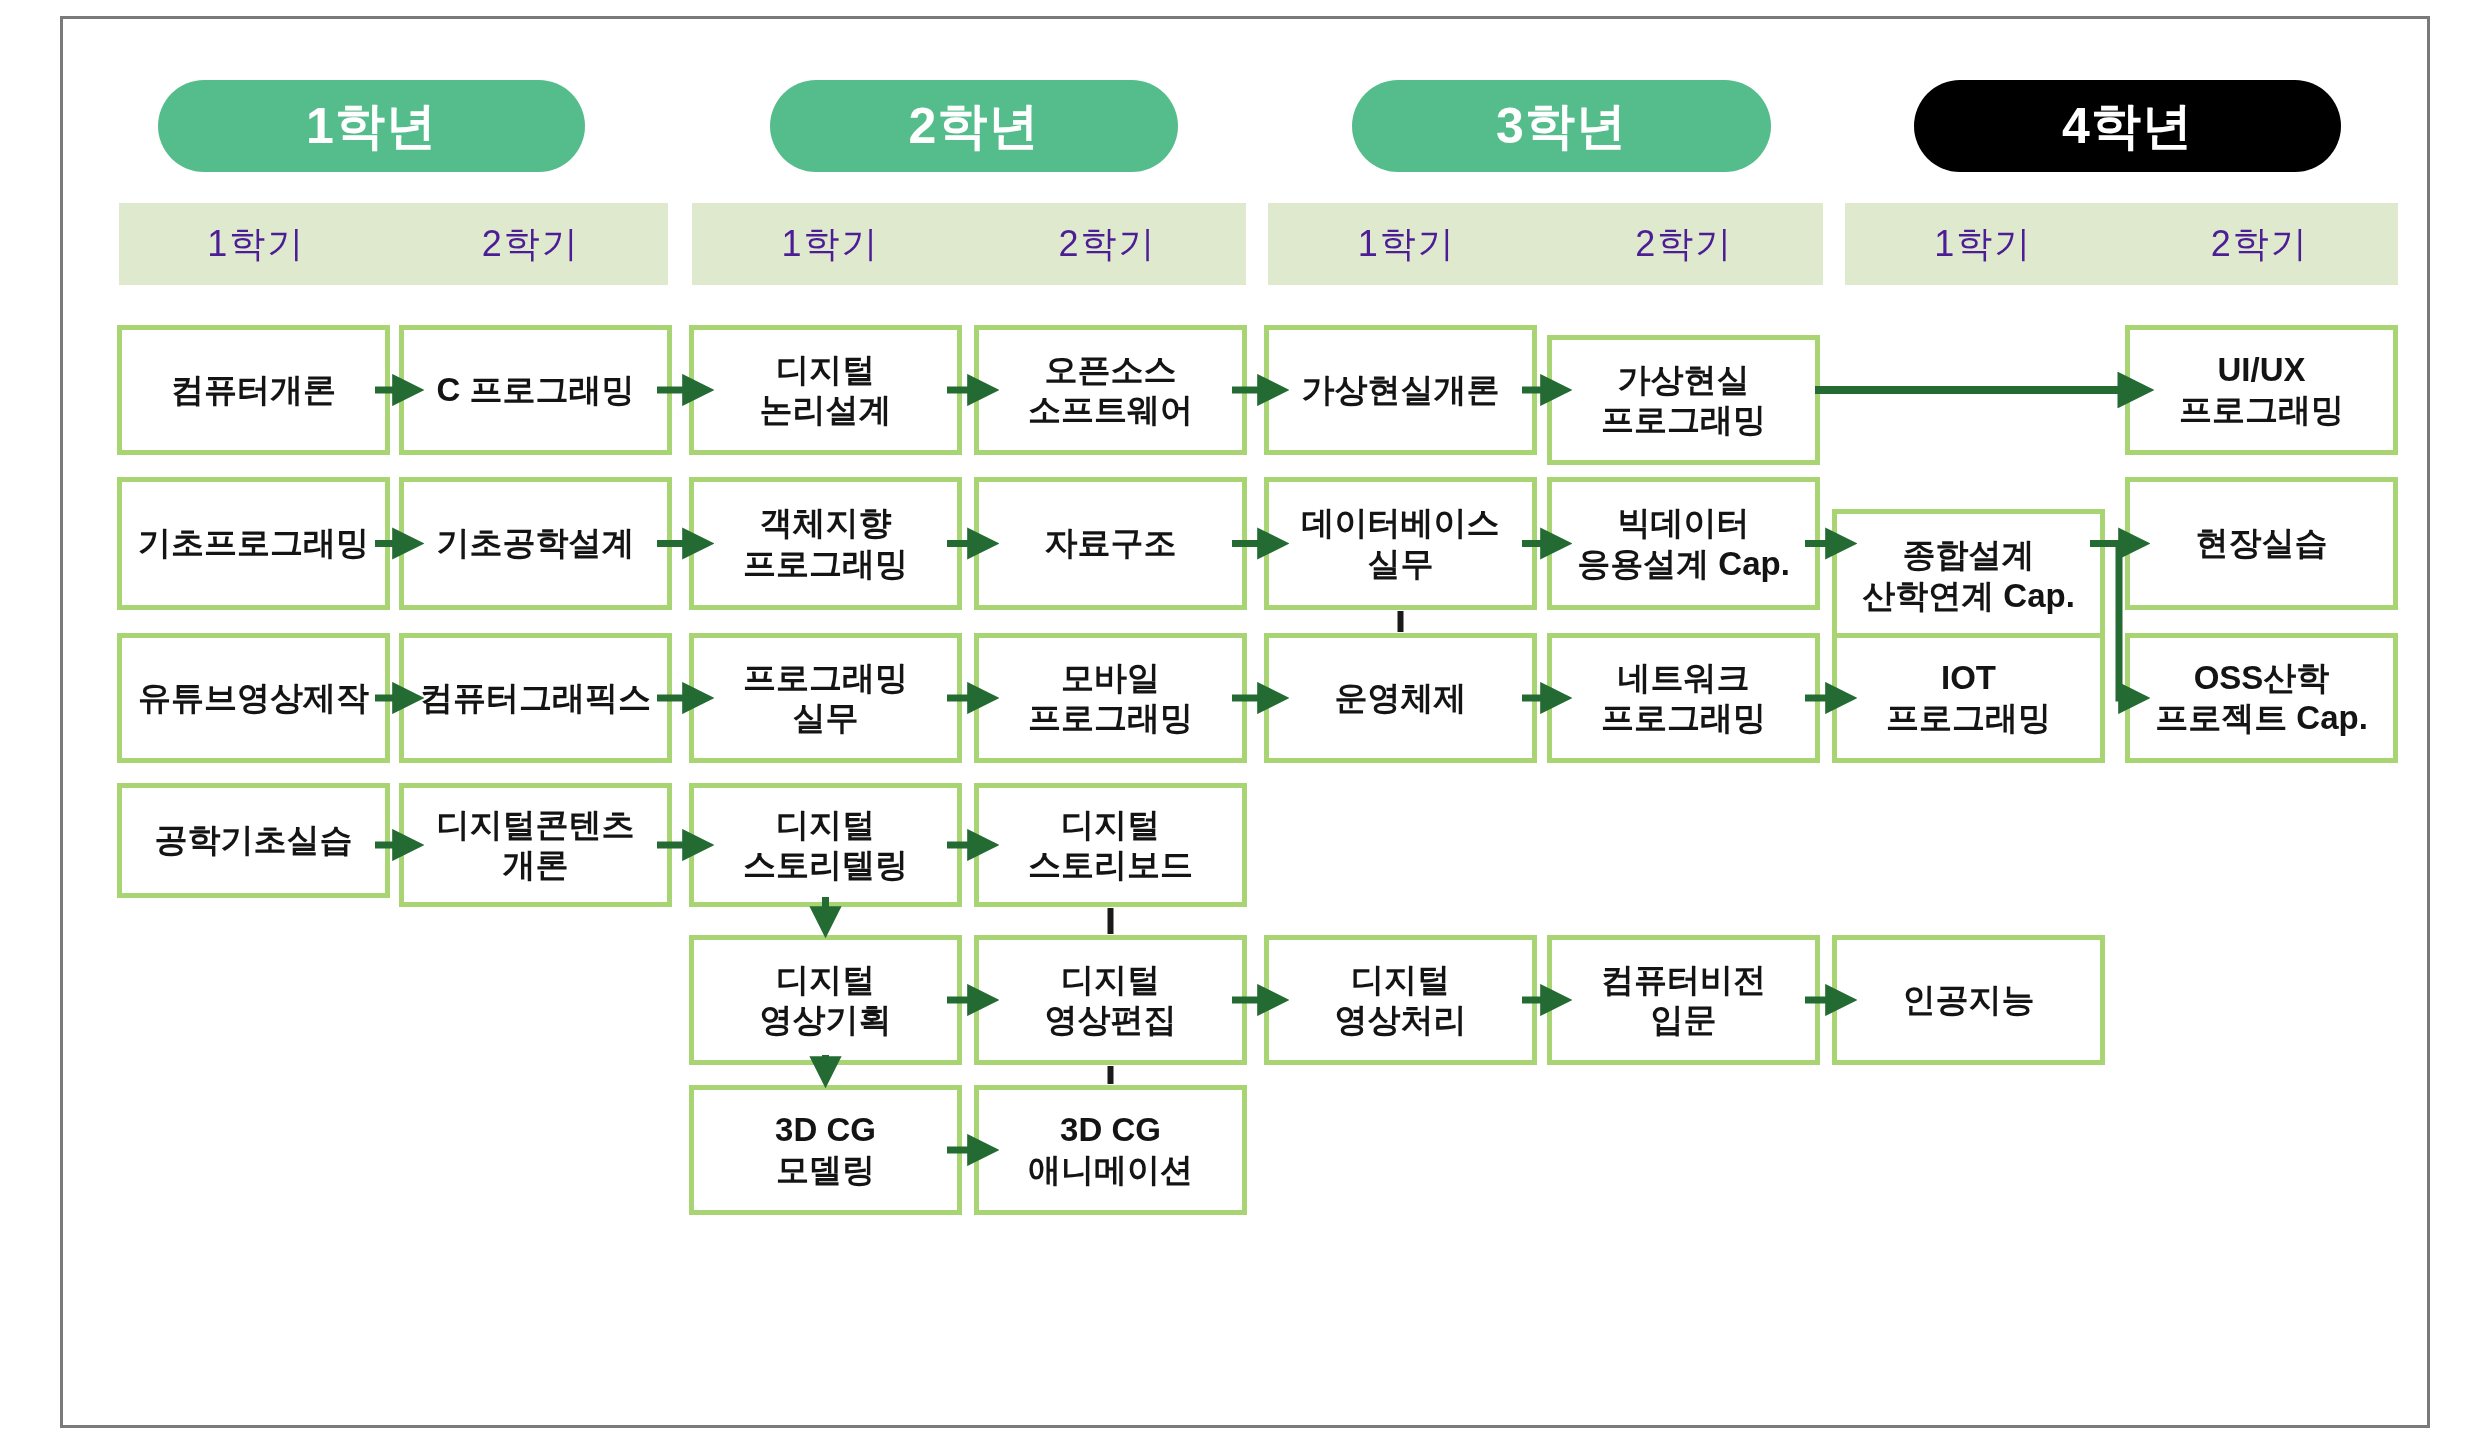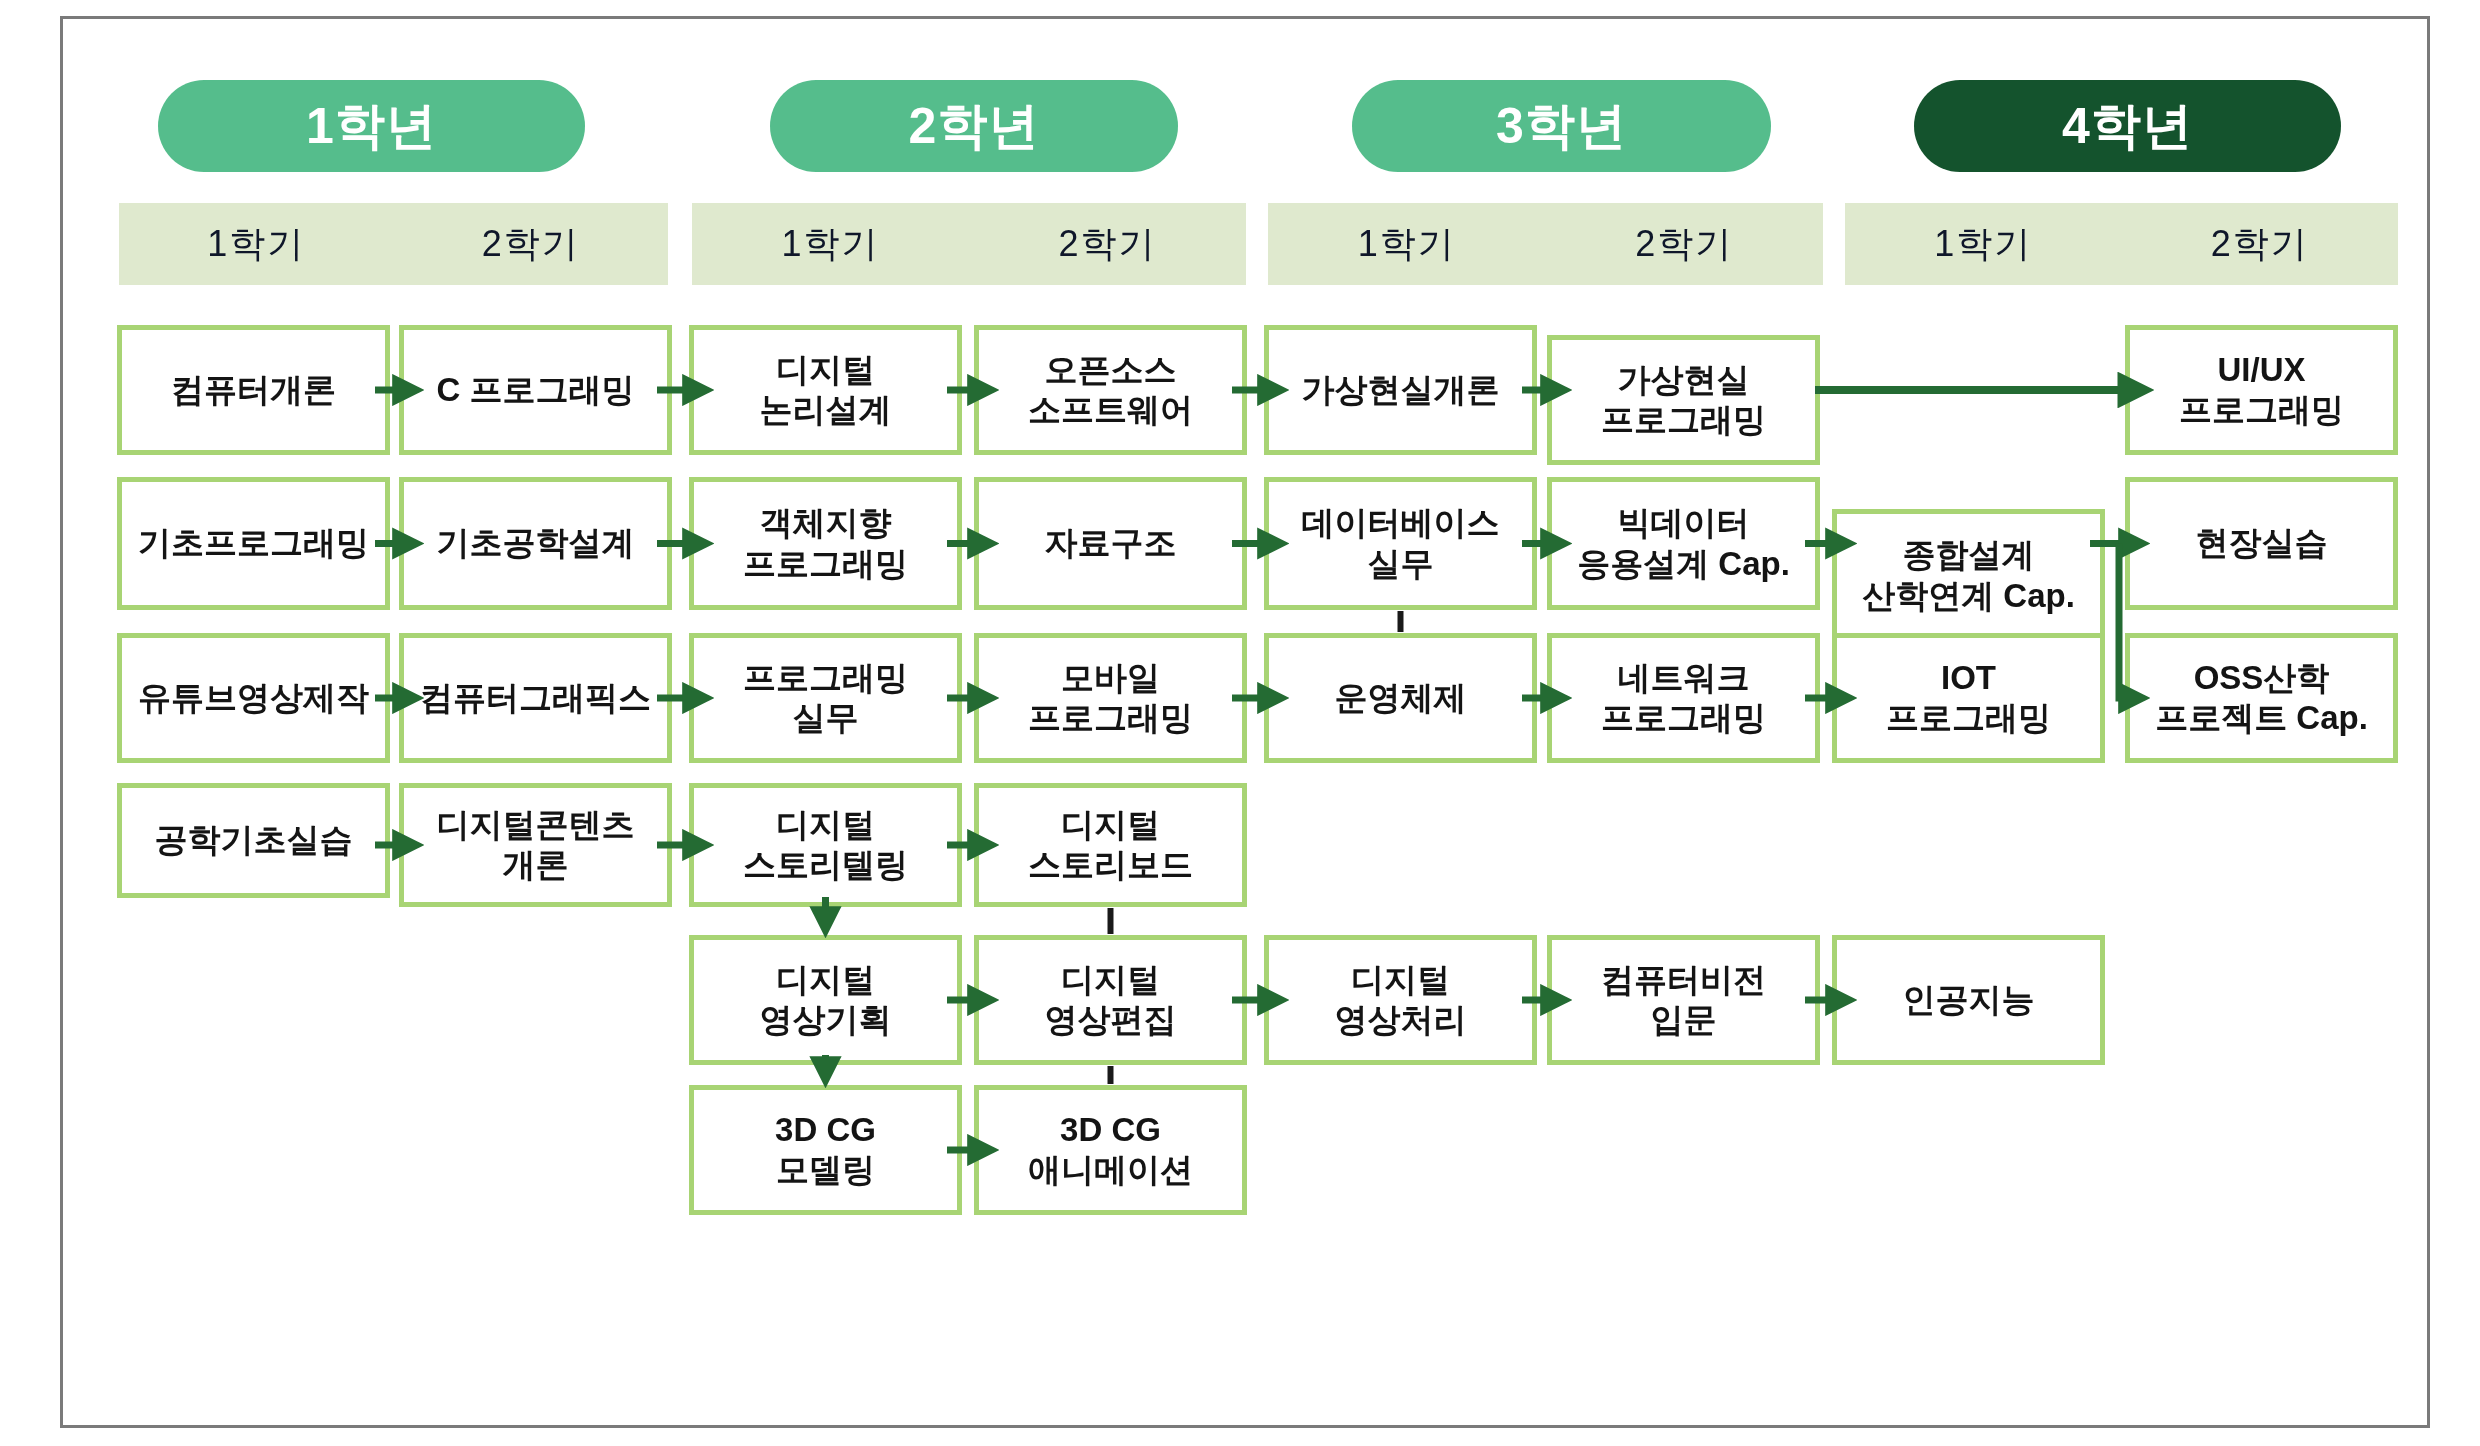--- a/index.html
+++ b/index.html
@@ -5,21 +5,21 @@
   html,body{margin:0;padding:0;background:#ffffff;}
   body{width:2480px;height:1446px;position:relative;overflow:hidden;
        font-family:"Liberation Sans","DejaVu Sans",sans-serif;}
   .frame{position:absolute;left:60px;top:16px;width:2370px;height:1412px;
          border:3px solid #7a7a7a;box-sizing:border-box;background:#ffffff;}
   .pill{position:absolute;top:80px;height:92px;border-radius:46px;
         display:flex;align-items:center;justify-content:center;
         color:#ffffff;font-weight:bold;font-size:50px;letter-spacing:1px;}
   .sem-bar{position:absolute;top:203px;height:82px;display:flex;}
   .sem-cell{flex:1 1 50%;display:flex;align-items:center;justify-content:center;
-            font-size:36px;font-weight:400;color:#0f172a;letter-spacing:2px;}
+            font-size:36px;font-weight:400;color:#4c1d95;letter-spacing:2px;}
   .course{position:absolute;background:#ffffff;border:5px solid #a8d474;
           box-sizing:border-box;display:flex;align-items:center;justify-content:center;
           text-align:center;font-weight:bold;font-size:33px;line-height:1.22;
           color:#141414;white-space:pre-line;}
   #edges{position:absolute;left:0;top:0;pointer-events:none;}
 </style>
 </head>
 <body>
 
 <div class="frame"></div>
@@ -38,21 +38,21 @@
       <div class="sem-cell">1학기</div>
       <div class="sem-cell">2학기</div>
     </div>
     <div class="pill" style="left: 1352px; width: 419px; background: rgb(85, 189, 140);">
       <span>3학년</span>
     </div>
     <div class="sem-bar" style="left: 1268px; width: 555px; background: rgb(223, 233, 206);">
       <div class="sem-cell">1학기</div>
       <div class="sem-cell">2학기</div>
     </div>
-    <div class="pill" style="left: 1914px; width: 427px; background: #14532d;">
+    <div class="pill" style="left: 1914px; width: 427px; background: #000000;">
       <span>4학년</span>
     </div>
     <div class="sem-bar" style="left: 1845px; width: 553px; background: rgb(223, 233, 206);">
       <div class="sem-cell">1학기</div>
       <div class="sem-cell">2학기</div>
     </div>
   </div>
 <div id="boxes">
     <div class="course" style="left: 117px; top: 325px; width: 273px; height: 130px; border-color: rgb(168, 212, 116);"><span>컴퓨터개론</span></div>
     <div class="course" style="left: 399px; top: 325px; width: 273px; height: 130px; border-color: rgb(168, 212, 116);"><span>C 프로그래밍</span></div>

